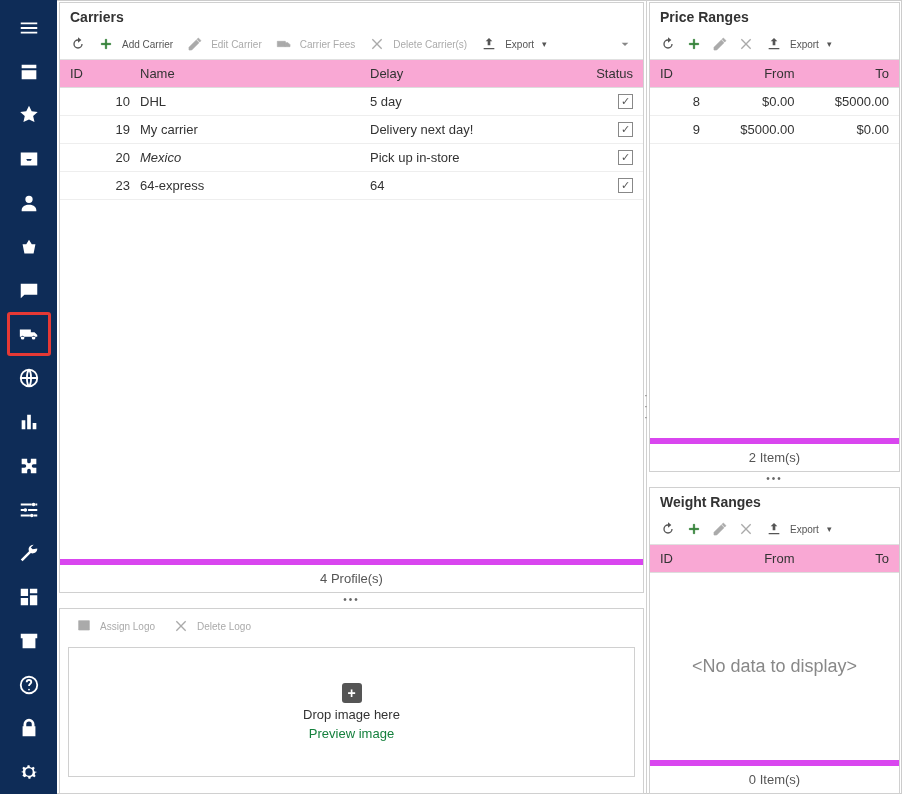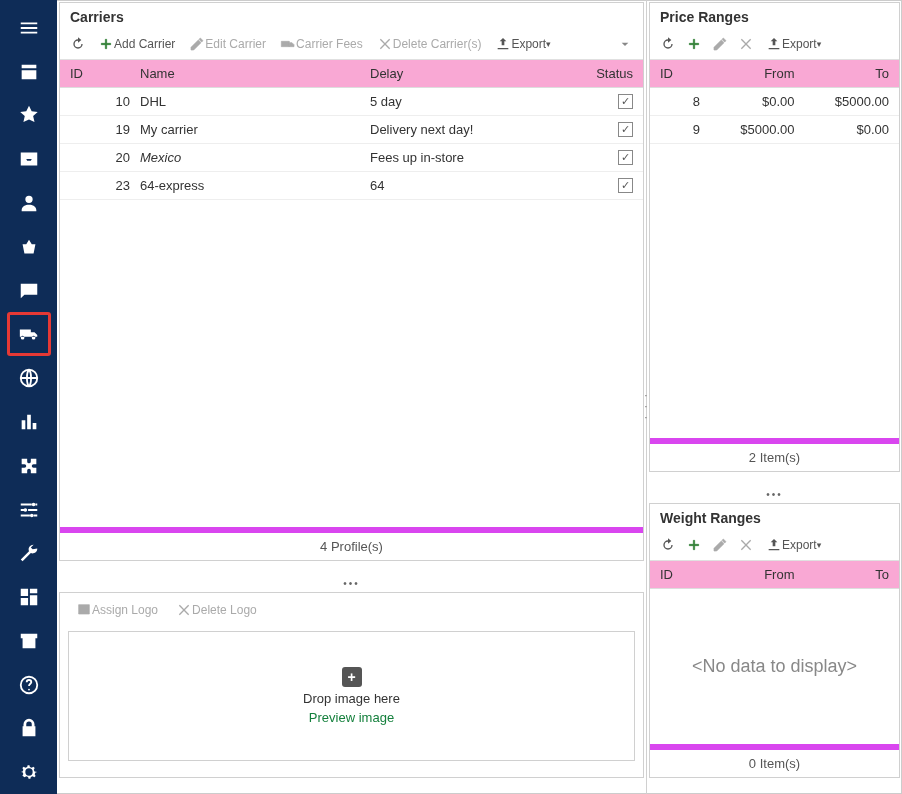--- a/index.html
+++ b/index.html
@@ -46,42 +46,42 @@
     width:590px;
     border-right:1px solid #d0d0d0;
     display:flex; flex-direction:column;
   }
   .col-right {
     flex:1;
     display:flex; flex-direction:column;
   }
   .panel {
     border:1px solid #d0d0d0;
-    margin:2px 2px 16px 2px;
+    margin:2px 2px 0 2px;
     display:flex; flex-direction:column;
     background:#fff;
   }
   .panel-title {
     font-weight:bold;
     padding:6px 10px 4px 10px;
     font-size:14px;
   }
   .toolbar {
     display:flex; align-items:center;
     padding:4px 6px;
     gap:2px;
     border-bottom:1px solid #e0e0e0;
   }
   .tbtn {
     display:flex; align-items:center;
-    gap:0;
+    gap:8px;
     padding:3px 6px;
     cursor:pointer;
     color:#555;
-    font-size:12px;
+    font-size:10px;
     white-space:nowrap;
   }
   .tbtn.disabled { color:#aaa; }
   .tbtn.disabled svg { fill:#aaa; stroke:#aaa; }
   .tbtn svg { width:16px; height:16px; fill:#555; }
   .tbtn.green svg { fill:#2e7d32; stroke:#2e7d32;}
   .tbtn.iconly { padding:3px 4px; }
   .tbl-head {
     display:flex; align-items:center;
     background:#f9a8d4;
@@ -320,21 +320,21 @@
             <div style="width:70px;text-align:right;padding-right:10px;">19</div>
             <div style="width:230px;">My carrier</div>
             <div style="width:180px;">Delivery next day!</div>
             <div style="flex:1;display:flex;justify-content:flex-end;">
               <div class="checkbox">✓</div>
             </div>
           </div>
           <div class="tbl-row">
             <div style="width:70px;text-align:right;padding-right:10px;">20</div>
             <div style="width:230px;font-style:italic;">Mexico</div>
-            <div style="width:180px;">Fees up in-store</div>
+            <div style="width:180px;">Pick up in-store</div>
             <div style="flex:1;display:flex;justify-content:flex-end;">
               <div class="checkbox">✓</div>
             </div>
           </div>
           <div class="tbl-row">
             <div style="width:70px;text-align:right;padding-right:10px;">23</div>
             <div style="width:230px;">64-express</div>
             <div style="width:180px;">64</div>
             <div style="flex:1;display:flex;justify-content:flex-end;">
               <div class="checkbox">✓</div>

